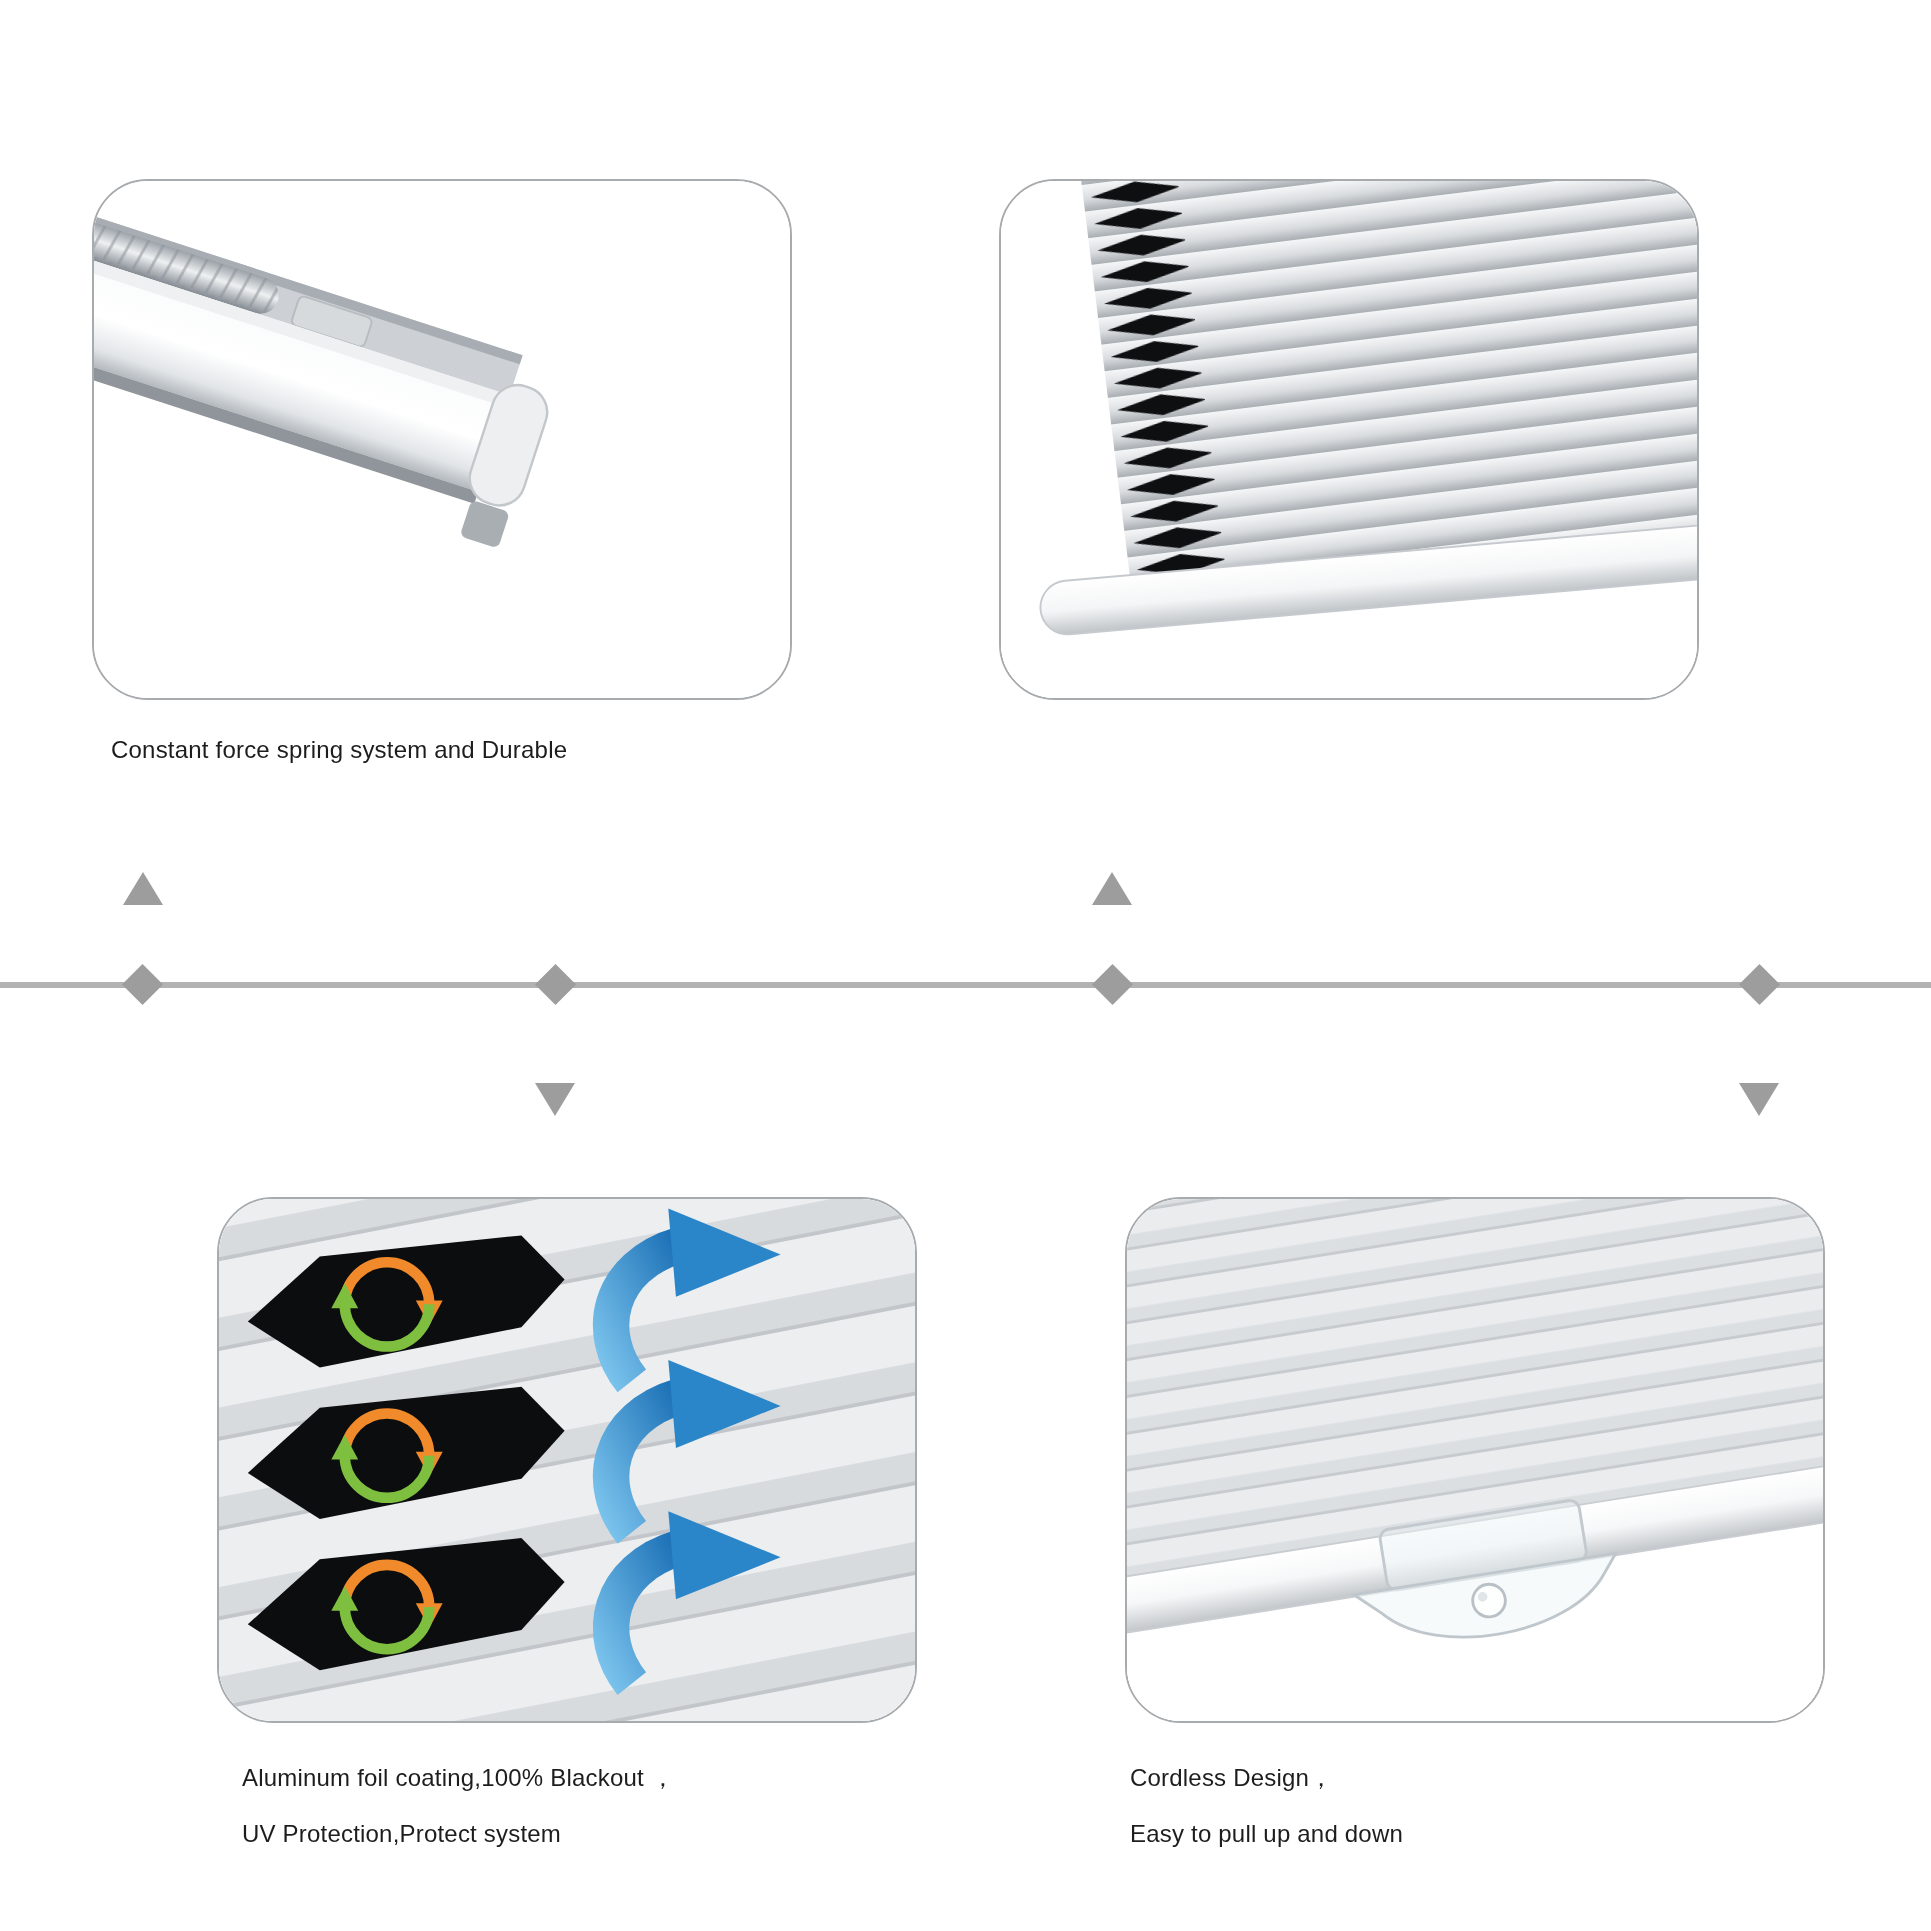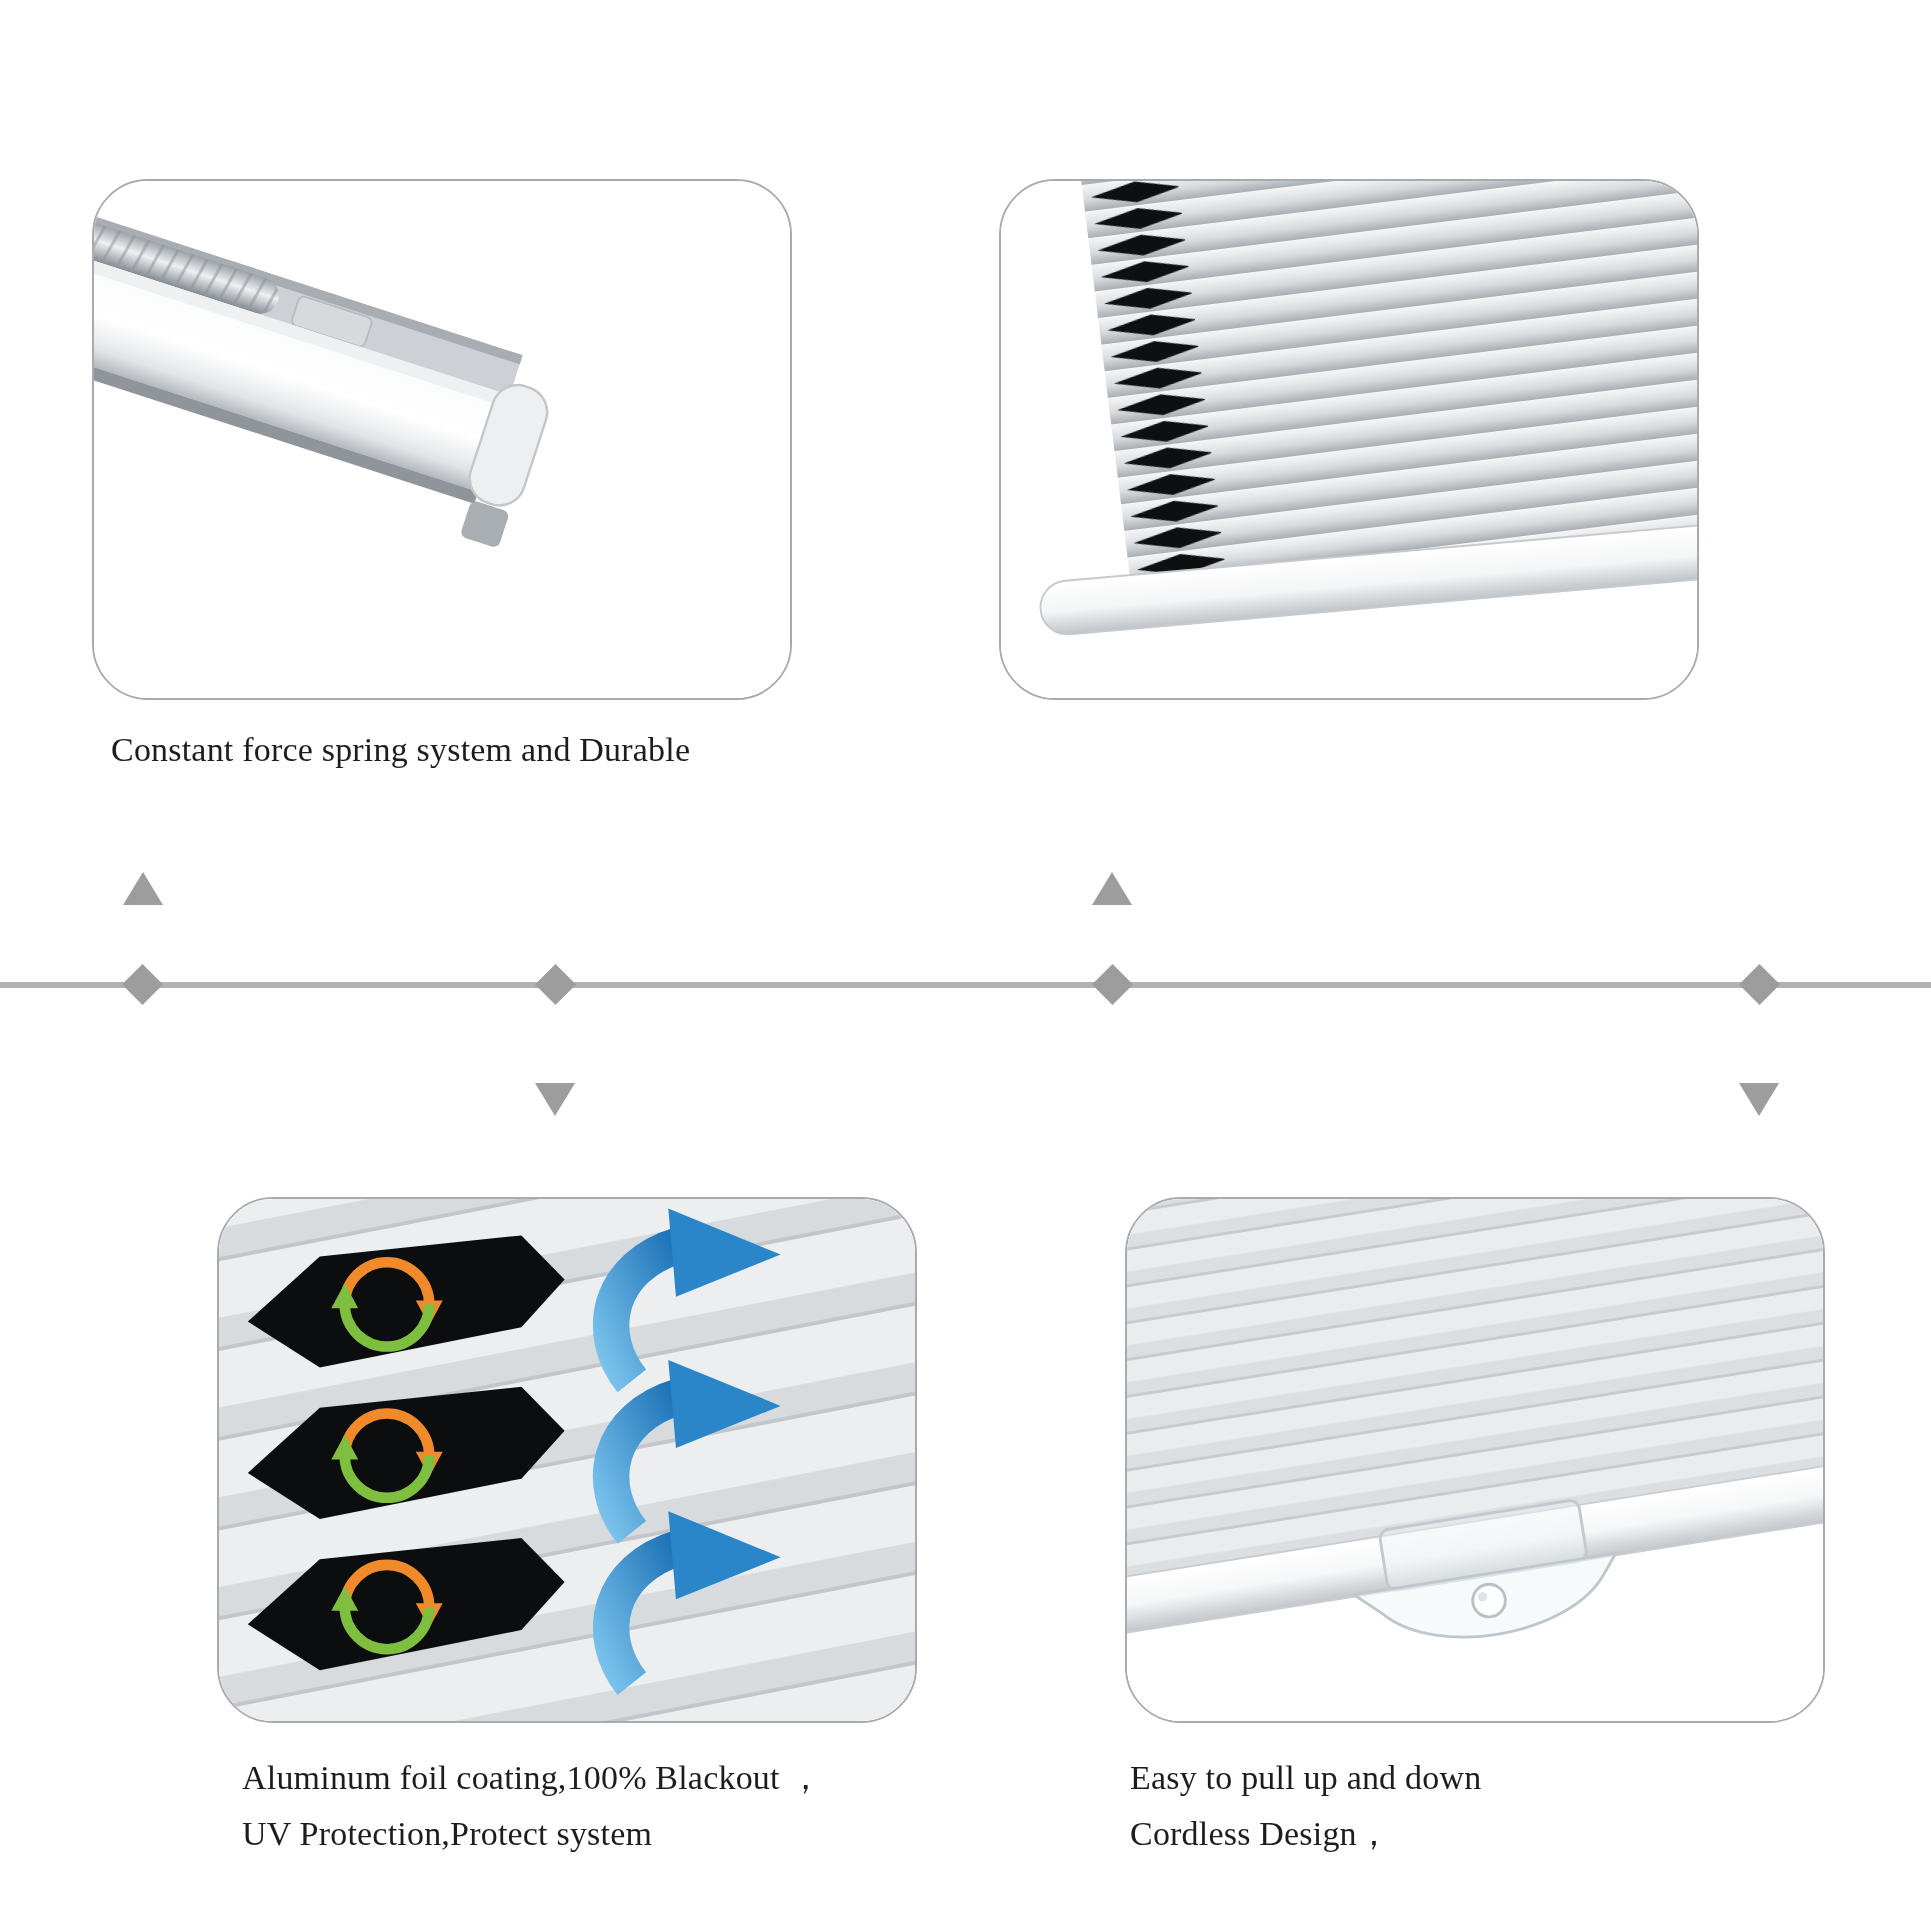--- a/index.html
+++ b/index.html
@@ -19,26 +19,25 @@
     overflow: hidden;
     background: #ffffff;
   }
   #p1 { left: 92px;  top: 179px;  width: 700px; height: 521px; }
   #p2 { left: 999px; top: 179px; width: 700px; height: 521px; }
   #p3 { left: 217px;  top: 1197px; width: 700px; height: 526px; }
   #p4 { left: 1125px; top: 1197px; width: 700px; height: 526px; }
   .panel svg { display: block; width: 100%; height: 100%; }
   .caption {
     position: absolute;
-    font-size: 34px;
+    font-size: 24px;
     color: #1d1d1f;
     line-height: 56px;
     letter-spacing: 0.2px;
     white-space: nowrap;
-    font-family: Liberation Serif, serif;
   }
   #c1 { left: 111px;  top: 722px; }
   #c2 { left: 1006px; top: 722px; }
   #c3 { left: 242px;  top: 1750px; }
   #c4 { left: 1130px; top: 1750px; }
   .divider-line {
     position: absolute;
     left: 0; top: 982px;
     width: 1931px; height: 5.8px;
     background: #b2b2b2;
@@ -234,18 +233,18 @@
         <g>
           <rect x="250" y="330" width="210" height="64" rx="10" fill="rgba(238,243,246,0.45)" stroke="#c2c9cf" stroke-width="3"></rect>
           <path d="M 214 392 L 490 392 L 474 412 C 430 468 290 472 240 416 Z" fill="rgba(240,245,248,0.55)" stroke="#bfc7cd" stroke-width="3"></path>
           <circle cx="352" cy="420" r="17" fill="rgba(255,255,255,0.75)" stroke="#b9c1c7" stroke-width="3"></circle>
           <circle cx="346" cy="415" r="5" fill="#dfe5e9"></circle>
         </g>
       </g>
     </svg>
   </section>
   <div class="caption" id="c4">
+    <div>Cordless Design，</div>
     <div>Easy to pull up and down</div>
-    <div>Cordless Design，</div>
   </div>
 
 </div>
 
 
 </body></html>

